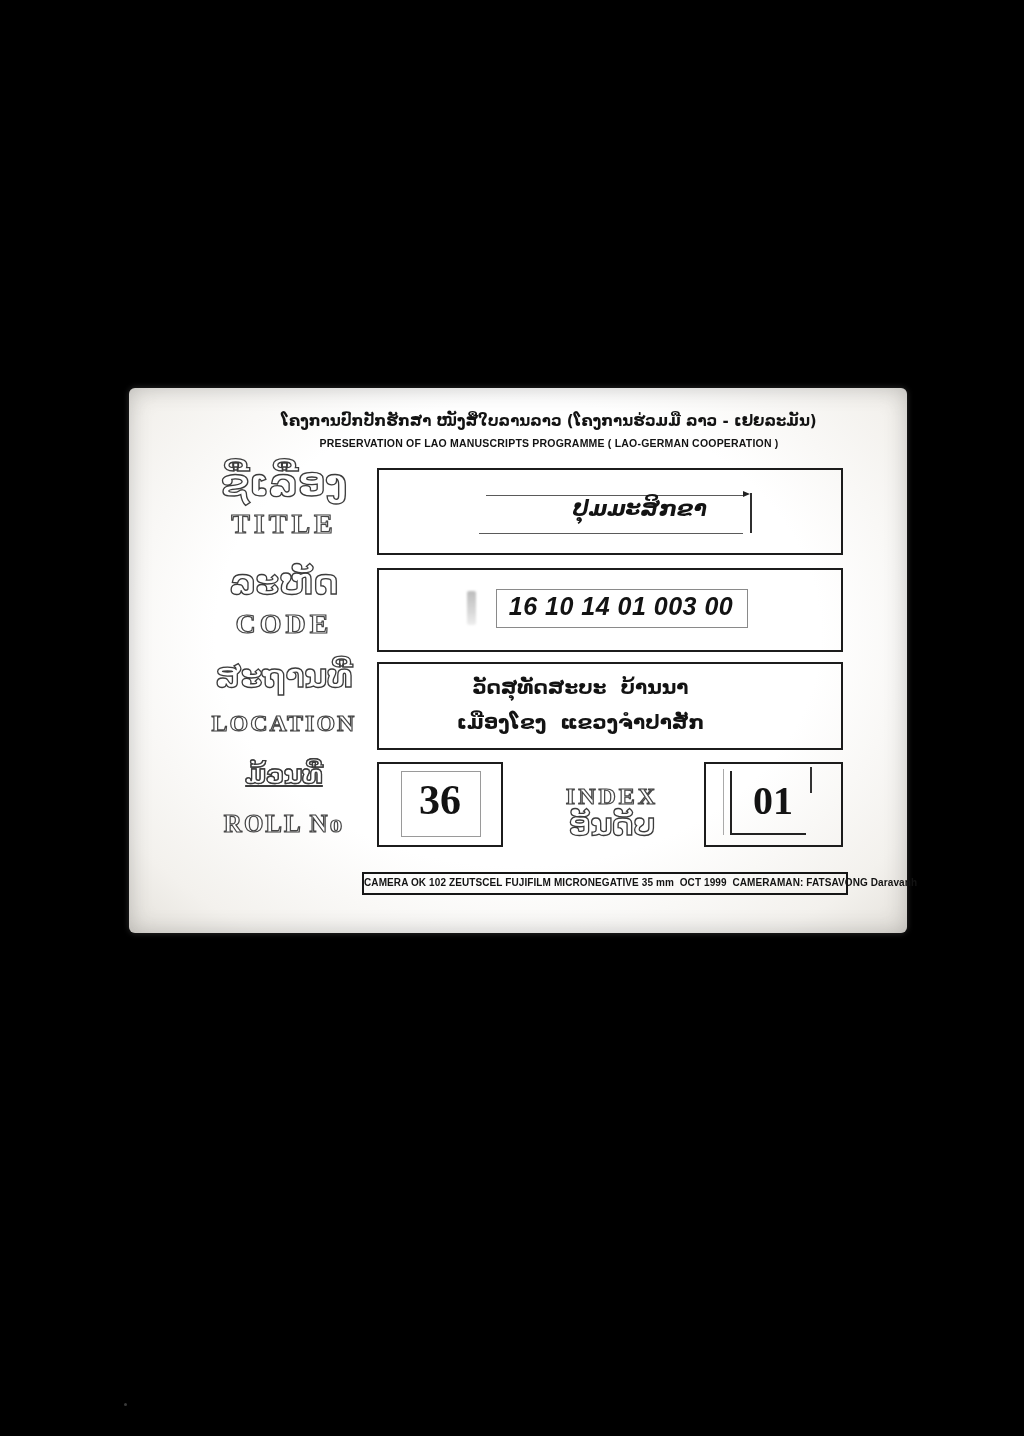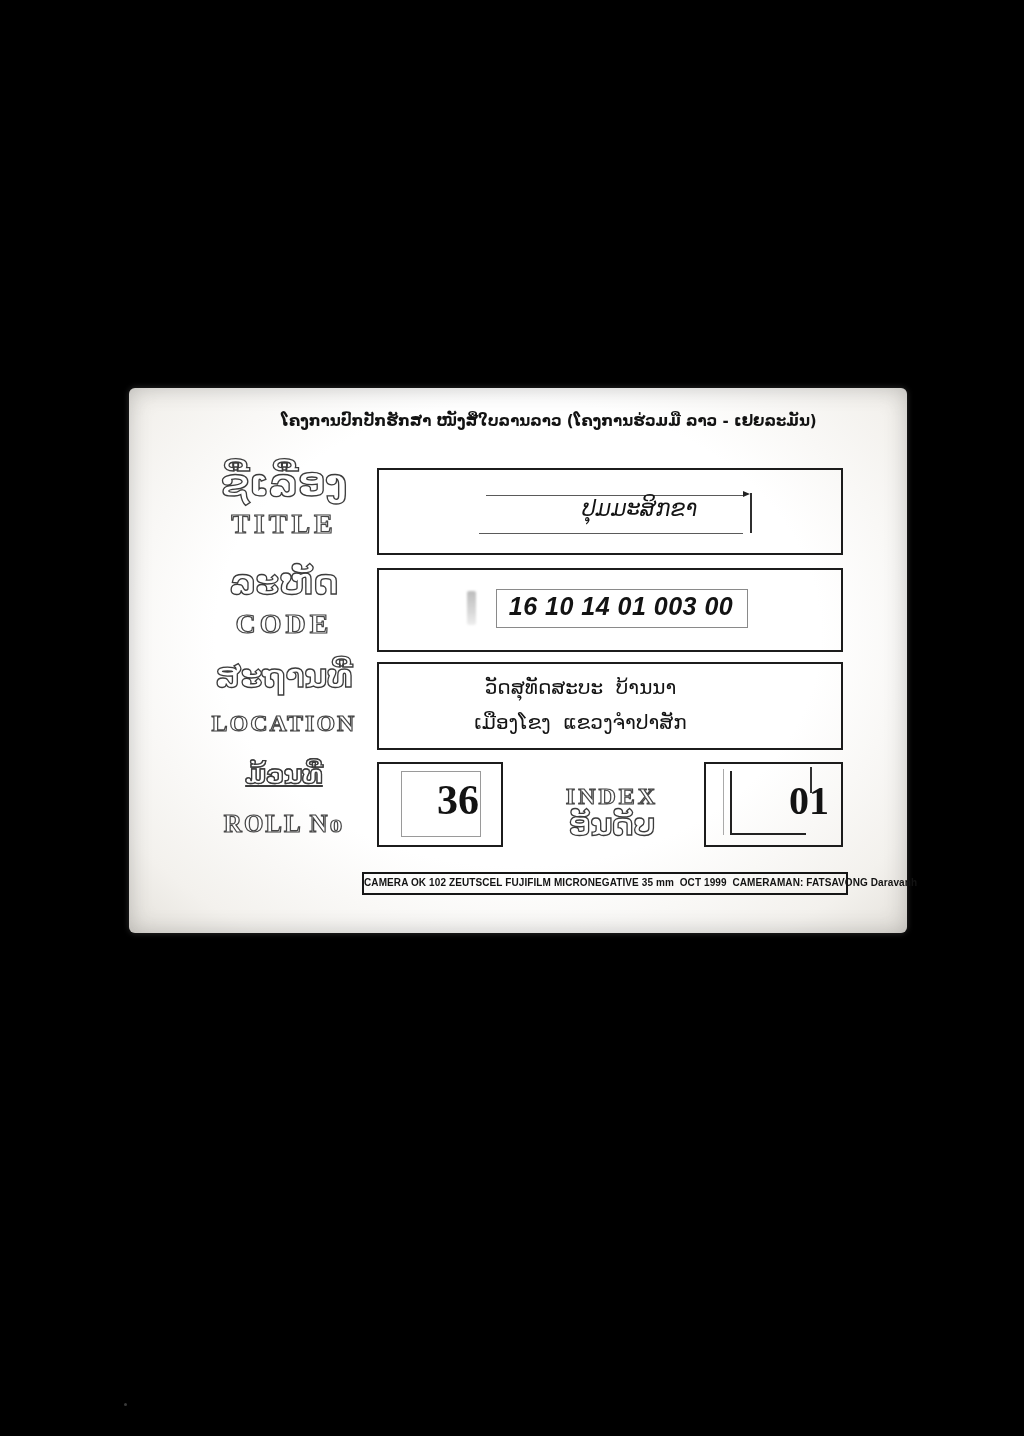--- a/index.html
+++ b/index.html
@@ -40,54 +40,55 @@
   .box-title{top:80px;height:83px;}
   .box-code{top:180px;height:80px;}
   .box-loc{top:274px;height:84px;}
   .box-roll{left:248px;top:374px;width:122px;height:81px;border:2.5px solid #1c1c1c;}
   .box-index{left:575px;top:374px;width:135px;height:81px;border:2.5px solid #1c1c1c;}
   .box-footer{left:233px;top:484px;width:482px;height:19px;border:2px solid #161616;}
   
   .slip-line{background:#5a5a5a;height:1px;}
   .slip-vline{background:#2f2f2f;width:1.5px;}
   .value-lao{
-    font-family:"DejaVu Sans",sans-serif;font-weight:normal;
+    font-family:"DejaVu Sans",sans-serif;font-weight:bold;
   }
   .title-value{left:0;right:0;top:26px;text-align:center;padding-left:60px;
     font-style:italic;font-size:22px;}
   .code-inner{left:117px;top:19px;width:250px;height:37px;border:1px solid #8a8a8a;}
   .code-smudge{left:88px;top:21px;width:9px;height:34px;
     background:linear-gradient(#bdbdbd,#d8d8d8 60%,#eee);filter:blur(1px);border-radius:2px;}
   .code-value{left:117px;width:250px;top:22px;text-align:center;
     font-family:"Liberation Sans",sans-serif;font-style:italic;font-weight:bold;font-size:25px;letter-spacing:.5px;}
   .loc-line{left:0;right:0;text-align:center;padding-right:59px;font-size:20px;white-space:pre;}
   .loc1{top:11px;}
   .loc2{top:46px;}
   .num-value{
-    font-family:"Liberation Serif",serif;font-weight:bold;font-size:42px;margin-left:36px;
+    font-family:"Liberation Serif",serif;font-weight:bold;font-size:42px;
   }
   .roll-inner{left:22px;top:7px;width:78px;height:64px;border:1px solid #9a9a9a;}
   .roll-value{left:0;right:0;top:12px;text-align:center;}
   .idx-corner-v{left:24px;top:7px;width:2px;height:64px;background:#222;}
   .idx-corner-v2{left:17px;top:5px;width:1px;height:66px;background:#aaa;}
   .idx-corner-b{left:24px;top:69px;width:76px;height:2px;background:#222;}
   .idx-tick-r{left:104px;top:3px;width:1.5px;height:26px;background:#333;}
   .idx-value{left:24px;width:86px;top:13px;text-align:center;font-size:40px;}
   .arrow-mark{left:364px;top:21px;width:0;height:0;
     border-left:7px solid #222;border-top:3px solid transparent;border-bottom:3px solid transparent;}
   .footer-text{left:0;right:0;top:3px;text-align:left;font-weight:bold;font-size:10px;
     font-family:"Liberation Sans",sans-serif;letter-spacing:.1px;white-space:pre;}
   .dust{position:absolute;left:124px;top:1403px;width:3px;height:3px;background:#3a3a3a;border-radius:50%;}
 </style>
 </head>
 <body>
 
 <div class="card">
 
   <div class="abs hdr hdr-lao ink">ໂຄງການປົກປັກຮັກສາ ໜັງສືໃບລານລາວ (ໂຄງການຮ່ວມມື ລາວ - ເຢຍລະມັນ)</div>
+  <div class="abs hdr hdr-en ink">PRESERVATION OF LAO MANUSCRIPTS PROGRAMME ( LAO-GERMAN COOPERATION )</div>
 
   <div class="abs lblcol outl-lao" style="top:72px;font-size:38px;">ຊື່ເລື່ອງ</div>
   <div class="abs lblcol outl-en" style="top:120px;font-size:28px;letter-spacing:4px;">TITLE</div>
   <div class="abs fbox box-title">
     <div class="abs slip-line" style="left:107px;top:25px;width:258px;"></div>
     <div class="abs arrow-mark"></div>
     <div class="abs slip-vline" style="left:371px;top:23px;height:40px;"></div>
     <div class="abs slip-line" style="left:100px;top:63px;width:264px;"></div>
     <div class="abs title-value value-lao ink">ປຸມມະສິກຂາ</div>
   </div>

